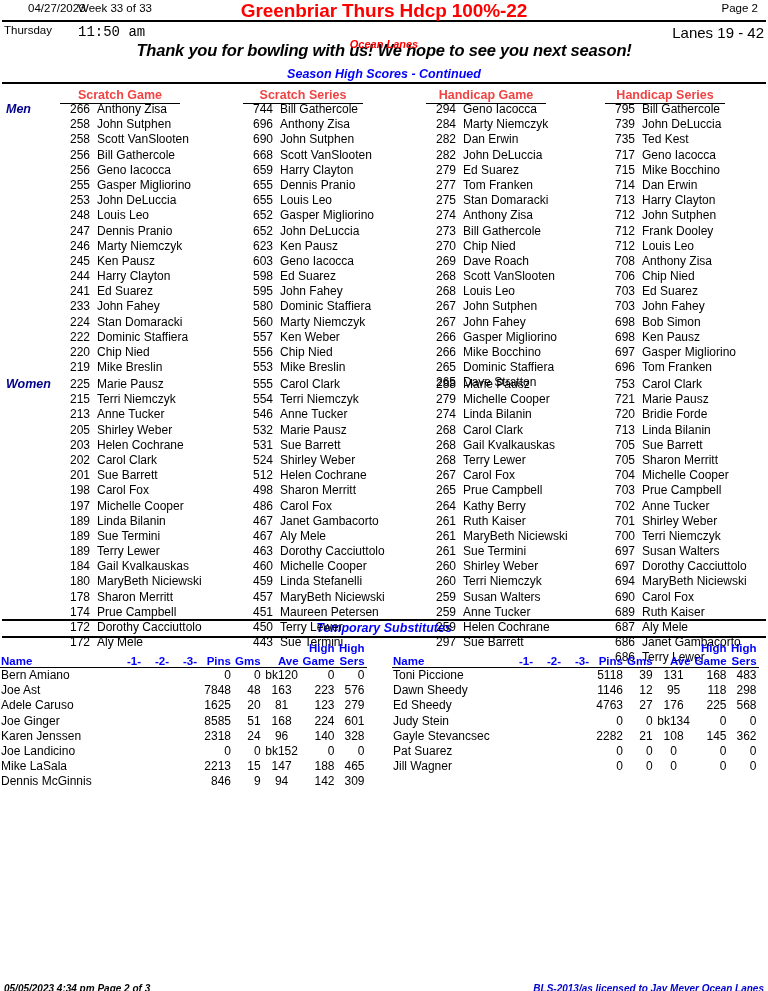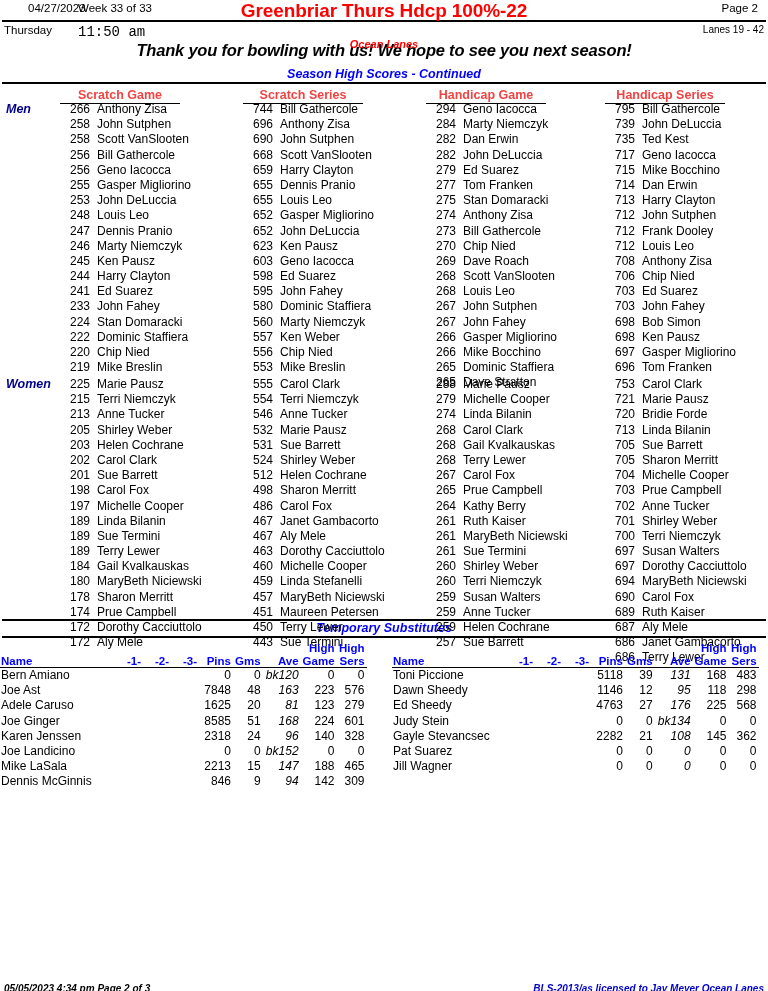--- a/index.html
+++ b/index.html
@@ -92,21 +92,21 @@
     text-align: center;
     color: #ff0000;
     font-weight: bold;
     font-style: italic;
     font-size: 11px;
   }
   .hdr-lanes {
     position: absolute;
     right: 4px;
     top: 2px;
-    font-size: 10px;
+    font-size: 15px;
   }
   .thanks {
     text-align: center;
     font-weight: bold;
     font-style: italic;
     font-size: 16.5px;
     margin-top: 1px;
     letter-spacing: -0.2px;
   }
   .section-title {
@@ -203,23 +203,22 @@
     text-align: right;
     white-space: nowrap;
     height: 15.2px;
     line-height: 15.2px;
   }
   .subtable td.nm {
     text-align: left;
     padding-left: 1px;
   }
   .subtable td.ave {
-    text-align: right;
+    text-align: center;
     position: relative;
-    font-style: italic;
   }
   .bk {
     font-size: 12px;
   }
   .w-name { width: 112px; }
   .w-g    { width: 24px; }
   .w-pins { width: 30px; }
   .w-gms  { width: 22px; }
   .w-ave  { width: 34px; }
   .w-hg   { width: 26px; }
@@ -412,21 +411,21 @@
         <div class="srow"><span class="sc">265</span><span class="nm">Prue Campbell</span></div>
         <div class="srow"><span class="sc">264</span><span class="nm">Kathy Berry</span></div>
         <div class="srow"><span class="sc">261</span><span class="nm">Ruth Kaiser</span></div>
         <div class="srow"><span class="sc">261</span><span class="nm">MaryBeth Niciewski</span></div>
         <div class="srow"><span class="sc">261</span><span class="nm">Sue Termini</span></div>
         <div class="srow"><span class="sc">260</span><span class="nm">Shirley Weber</span></div>
         <div class="srow"><span class="sc">260</span><span class="nm">Terri Niemczyk</span></div>
         <div class="srow"><span class="sc">259</span><span class="nm">Susan Walters</span></div>
         <div class="srow"><span class="sc">259</span><span class="nm">Anne Tucker</span></div>
         <div class="srow"><span class="sc">259</span><span class="nm">Helen Cochrane</span></div>
-        <div class="srow"><span class="sc">257</span><span class="nm">Sue Barrett</span></div>
+        <div class="srow"><span class="sc">297</span><span class="nm">Sue Barrett</span></div>
       </div>
       <div class="scorelist" style="left: 607px; top: 289px;">
         <div class="srow"><span class="sc">753</span><span class="nm">Carol Clark</span></div>
         <div class="srow"><span class="sc">721</span><span class="nm">Marie Pausz</span></div>
         <div class="srow"><span class="sc">720</span><span class="nm">Bridie Forde</span></div>
         <div class="srow"><span class="sc">713</span><span class="nm">Linda Bilanin</span></div>
         <div class="srow"><span class="sc">705</span><span class="nm">Sue Barrett</span></div>
         <div class="srow"><span class="sc">705</span><span class="nm">Sharon Merritt</span></div>
         <div class="srow"><span class="sc">704</span><span class="nm">Michelle Cooper</span></div>
         <div class="srow"><span class="sc">703</span><span class="nm">Prue Campbell</span></div>

